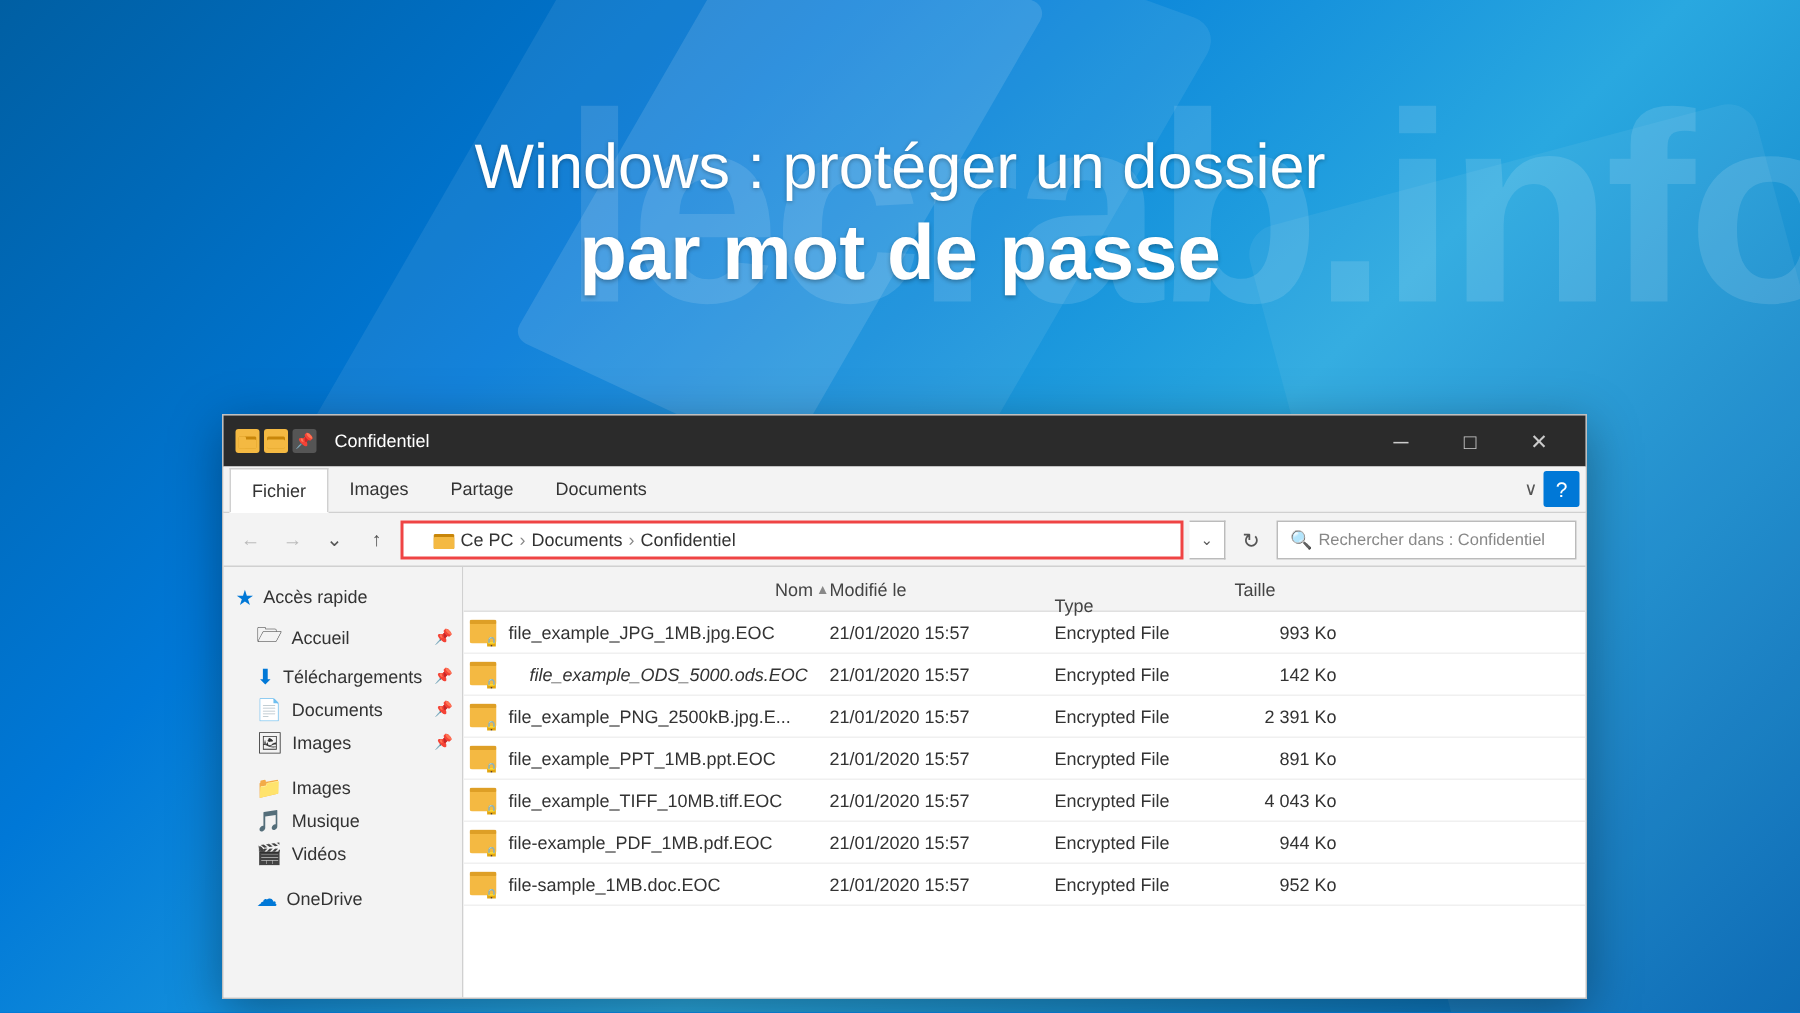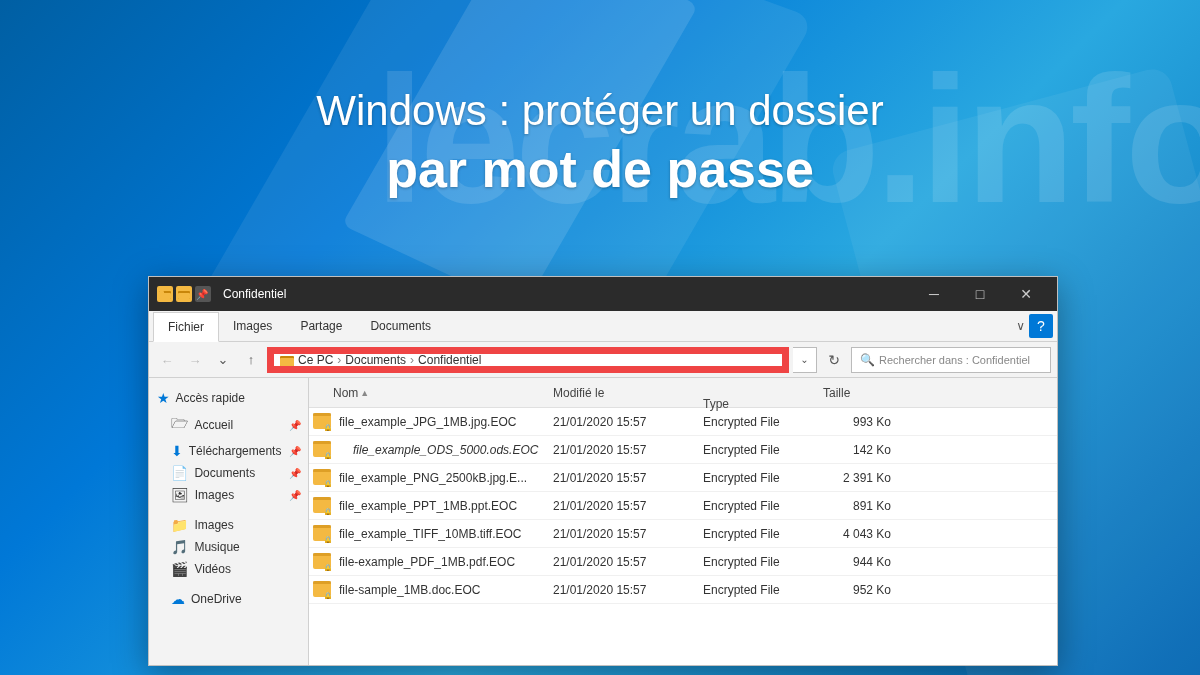--- a/index.html
+++ b/index.html
@@ -237,24 +237,24 @@
       border-radius: 2px;
       background: transparent;
       border: none;
     }
     .nav-btn.disabled { color: #bbb; cursor: default; }
 
     .address-path {
       flex: 1;
       height: 26px;
       background: white;
-      border: 7px solid #ef4444;
-      display: flex;
-      align-items: center;
-      padding: 0 6px;
+      border: 2px solid #ef4444;
+      display: flex;
+      align-items: center;
+      padding: 0 20px;
       font-size: 12px;
       color: #333;
       gap: 4px;
     }
 
     .path-sep { color: #888; }
 
     .path-dropdown {
       width: 24px;
       height: 26px;
@@ -363,21 +363,21 @@
       height: 30px;
       border-bottom: 1px solid #e0e0e0;
       background: #f3f3f3;
       font-size: 12px;
       color: #444;
       padding: 0 4px;
       position: sticky;
       top: 0;
     }
 
-    .col-name { width: 240px; padding-left: 20px; }
+    .col-name { width: 240px; padding-left: 20px; justify-content: flex-end; }
     .col-modified { width: 150px; }
     .col-type { width: 120px; margin-top: 22px; }
     .col-size { width: 80px; text-align: right; padding-right: 12px; }
 
     .col-header {
       display: flex;
       align-items: center;
       gap: 2px;
       cursor: pointer;
       user-select: none;

